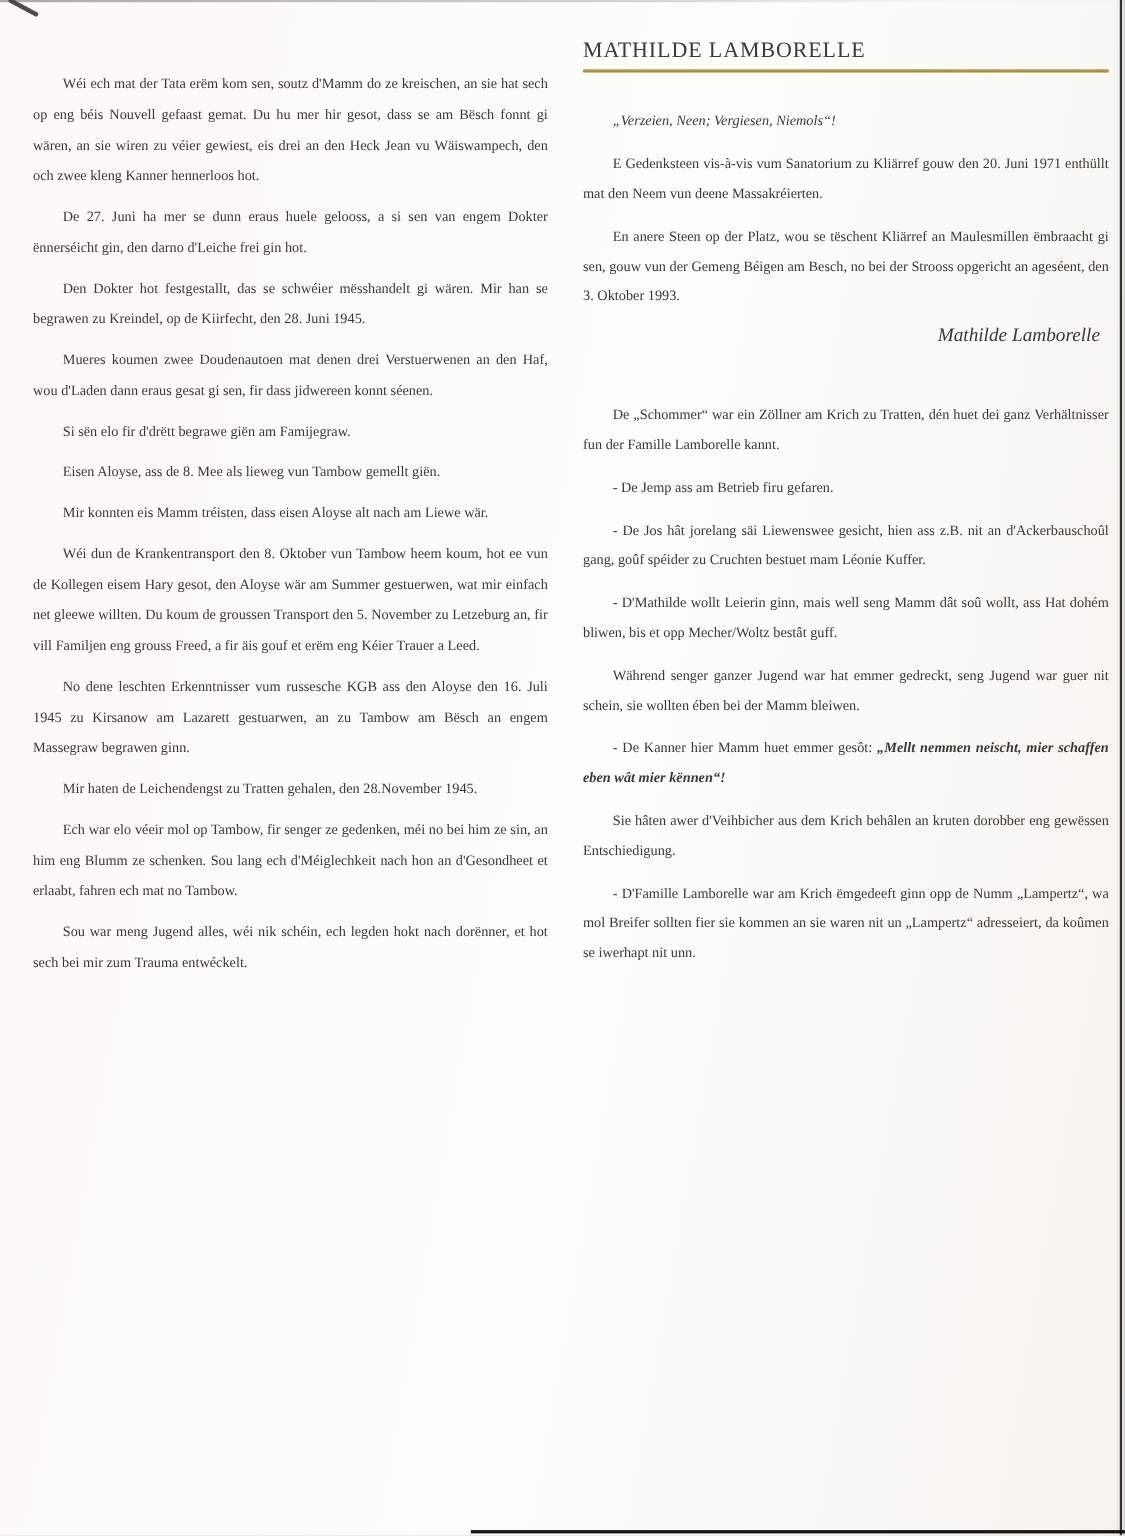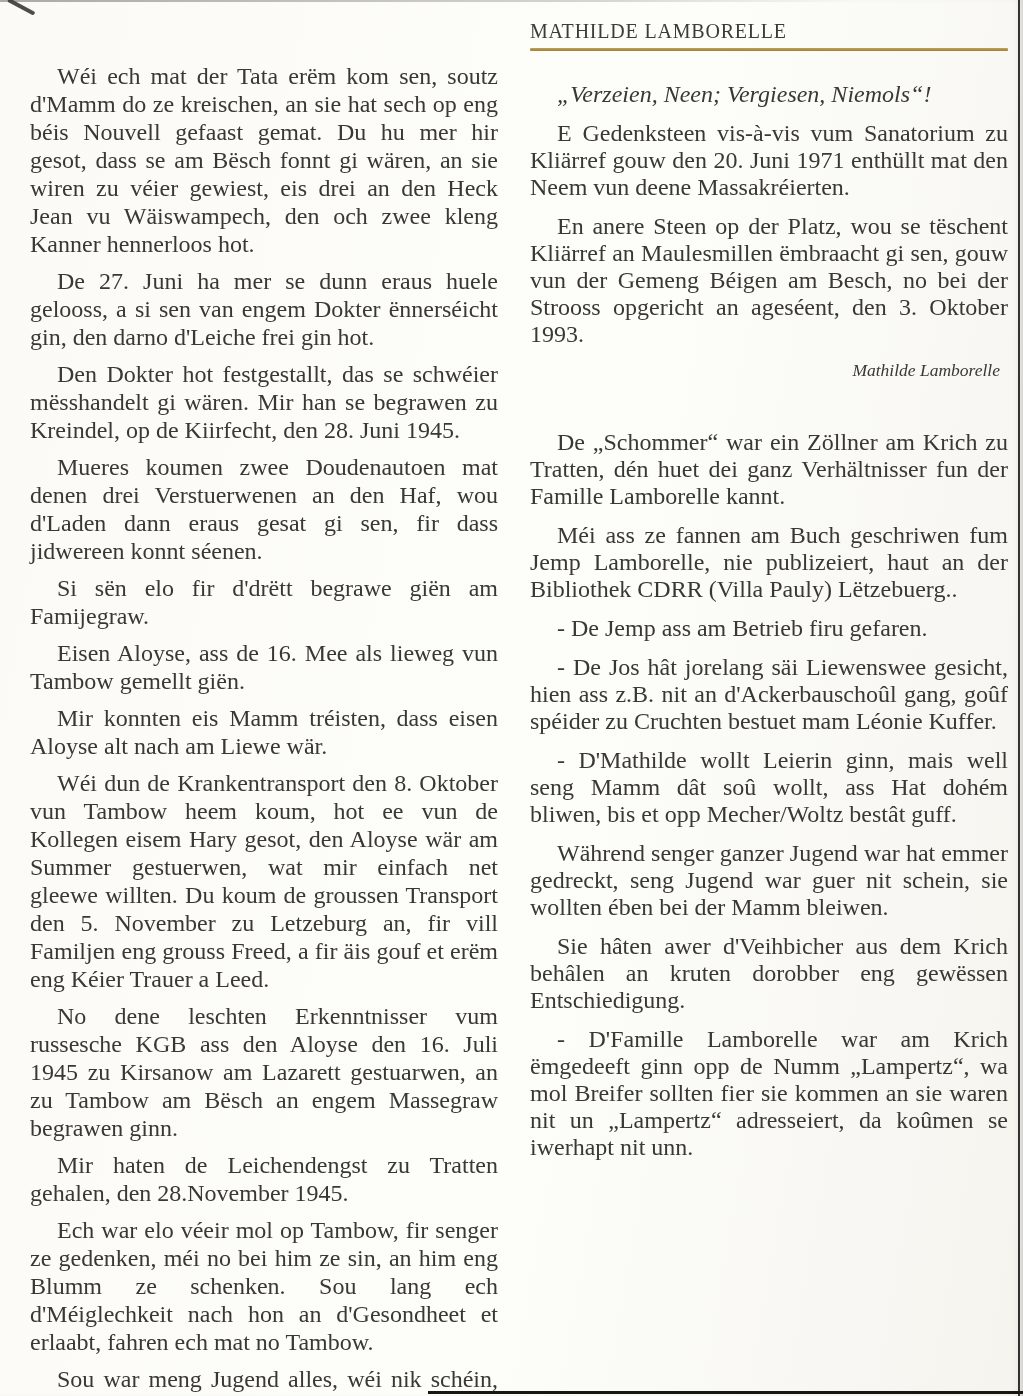--- a/index.html
+++ b/index.html
@@ -33,24 +33,24 @@
     position: absolute; top: 0; right: 3px; width: 2.5px; height: 100%;
     background: #191917; opacity: .88;
   }
   .a-bottom {
     position: absolute; bottom: 2px; left: 428px; right: 0; height: 3px;
     background: #161614;
   }
 
   .col { position: absolute; }
   .col-left  { left: 30px;  top: 62px; width: 468px; }
-  .col-right { left: 530px; top: 20px; width: 478px; }
+  .col-right { left: 530px; top: 35px; width: 478px; }
 
   .body-para {
-    font-size: 24px;
+    font-size: 13px;
     line-height: 28px;
     text-align: justify;
     text-indent: 27px;
     margin-bottom: 9px;
     color: #3a3833;
   }
   .col-right .body-para { line-height: 27px; margin-bottom: 12px; }
 
   .header-title {
     font-size: 20px;
@@ -87,43 +87,46 @@
   <div class="a-corner"></div>
   <div class="a-right"></div>
   <div class="a-bottom"></div>
 
   <div class="col col-left">
     <p class="body-para">Wéi ech mat der Tata erëm kom sen, soutz d'Mamm do ze kreischen, an sie hat sech op eng béis Nouvell gefaast gemat. Du hu mer hir gesot, dass se am Bësch fonnt gi wären, an sie wiren zu véier gewiest, eis drei an den Heck Jean vu Wäiswampech, den och zwee kleng Kanner hennerloos hot.</p>
     <p class="body-para">De 27. Juni ha mer se dunn eraus huele gelooss, a si sen van engem Dokter ënnerséicht gin, den darno d'Leiche frei gin hot.</p>
     <p class="body-para">Den Dokter hot festgestallt, das se schwéier mësshandelt gi wären. Mir han se begrawen zu Kreindel, op de Kiirfecht, den 28. Juni 1945.</p>
     <p class="body-para">Mueres koumen zwee Doudenautoen mat denen drei Verstuerwenen an den Haf, wou d'Laden dann eraus gesat gi sen, fir dass jidwereen konnt séenen.</p>
     <p class="body-para">Si sën elo fir d'drëtt begrawe giën am Famijegraw.</p>
-    <p class="body-para">Eisen Aloyse, ass de 16. Mee als lieweg vun Tambow gemellt giën.</p>
+    <p class="body-para">Eisen Aloyse, ass de 8. Mee als lieweg vun Tambow gemellt giën.</p>
     <p class="body-para">Mir konnten eis Mamm tréisten, dass eisen Aloyse alt nach am Liewe wär.</p>
     <p class="body-para">Wéi dun de Krankentransport den 8. Oktober vun Tambow heem koum, hot ee vun de Kollegen eisem Hary gesot, den Aloyse wär am Summer gestuerwen, wat mir einfach net gleewe willten. Du koum de groussen Transport den 5. November zu Letzeburg an, fir vill Familjen eng grouss Freed, a fir äis gouf et erëm eng Kéier Trauer a Leed.</p>
     <p class="body-para">No dene leschten Erkenntnisser vum russesche KGB ass den Aloyse den 16. Juli 1945 zu Kirsanow am Lazarett gestuarwen, an zu Tambow am Bësch an engem Massegraw begrawen ginn.</p>
     <p class="body-para">Mir haten de Leichendengst zu Tratten gehalen, den 28.November 1945.</p>
     <p class="body-para">Ech war elo véeir mol op Tambow, fir senger ze gedenken, méi no bei him ze sin, an him eng Blumm ze schenken. Sou lang ech d'Méiglechkeit nach hon an d'Gesondheet et erlaabt, fahren ech mat no Tambow.</p>
     <p class="body-para">Sou war meng Jugend alles, wéi nik schéin, ech legden hokt nach dorënner, et hot sech bei mir zum Trauma entwéckelt.</p>
   </div>
 
   <div class="col col-right">
     <div class="header-block">
       <div class="header-title">MATHILDE LAMBORELLE</div>
       <div class="header-rule"></div>
     </div>
 
     <p class="body-para motto">„Verzeien, Neen; Vergiesen, Niemols“!</p>
     <p class="body-para">E Gedenksteen vis-à-vis vum Sanatorium zu Kliärref gouw den 20. Juni 1971 enthüllt mat den Neem vun deene Massakréierten.</p>
     <p class="body-para">En anere Steen op der Platz, wou se tëschent Kliärref an Maulesmillen ëmbraacht gi sen, gouw vun der Gemeng Béigen am Besch, no bei der Strooss opgericht an ageséent, den 3. Oktober 1993.</p>
     <p class="signature">Mathilde Lamborelle</p>
 
     <p class="body-para">De „Schommer“ war ein Zöllner am Krich zu Tratten, dén huet dei ganz Verhältnisser fun der Famille Lamborelle kannt.</p>
-    <p class="body-para">Méi ass ze fannen am Buch geschriwen fum Jemp Lamborelle, nie publizeiert, haut an der Bibliothek CDRR (Villa Pauly) Lëtzebuerg..</p>
     <p class="body-para">- De Jemp ass am Betrieb firu gefaren.</p>
     <p class="body-para">- De Jos hât jorelang säi Liewenswee gesicht, hien ass z.B. nit an d'Ackerbauschoûl gang, goûf spéider zu Cruchten bestuet mam Léonie Kuffer.</p>
     <p class="body-para">- D'Mathilde wollt Leierin ginn, mais well seng Mamm dât soû wollt, ass Hat dohém bliwen, bis et opp Mecher/Woltz bestât guff.</p>
     <p class="body-para">Während senger ganzer Jugend war hat emmer gedreckt, seng Jugend war guer nit schein, sie wollten ében bei der Mamm bleiwen.</p>
+    <p class="body-para">
+      <span>- De Kanner hier Mamm huet emmer gesôt: </span>
+      <span class="quote-strong">„Mellt nemmen neischt, mier schaffen eben wât mier kënnen“!</span>
+    </p>
     <p class="body-para">Sie hâten awer d'Veihbicher aus dem Krich behâlen an kruten dorobber eng gewëssen Entschiedigung.</p>
     <p class="body-para">- D'Famille Lamborelle war am Krich ëmgedeeft ginn opp de Numm „Lampertz“, wa mol Breifer sollten fier sie kommen an sie waren nit un „Lampertz“ adresseiert, da koûmen se iwerhapt nit unn.</p>
   </div>
 
 </div>
 
 </body></html>

